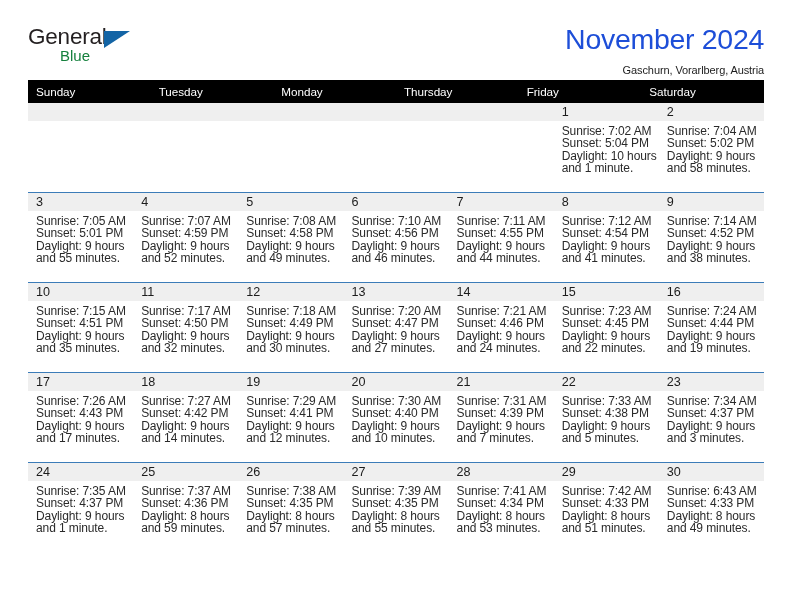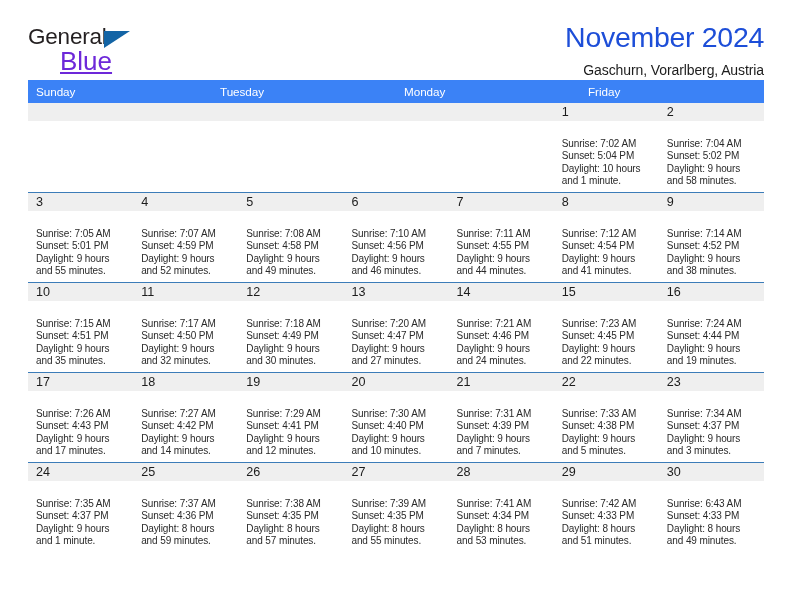--- a/index.html
+++ b/index.html
@@ -33,54 +33,53 @@
     line-height: 1;
   }
   .logo-general {
     font-size: 22.5px;
     color: #231f20;
     letter-spacing: -0.2px;
     display: block;
     height: 24px;
   }
   .logo-blue {
-    font-size: 26px;
-    color: #6d28d9;
+    font-size: 15px;
+    color: #15803d;
     display: block;
     margin-left: 32px;
     margin-top: -2px;
-    text-decoration: underline;
   }
   .logo-tri {
     position: absolute;
     left: 76px;
     top: 5px;
     width: 0;
     height: 0;
     border-left: 26px solid #1364a5;
     border-bottom: 17px solid transparent;
   }
   .titles { text-align: right; padding-top: 2px; }
   .cal-title {
     font-size: 28.5px;
     font-weight: normal;
     color: #1d4ed8;
     letter-spacing: -0.3px;
     line-height: 1.1;
   }
   .cal-sub {
-    font-size: 14px;
+    font-size: 11px;
     color: #1c1c1c;
     margin-top: 9px;
     letter-spacing: -0.1px;
   }
 
   
   .cal { width: 736px; margin-top: 4px; }
-  .dow-row { display: flex; background: #3b82f6; }
+  .dow-row { display: flex; background: #000000; }
   .dow {
     flex: 1 1 0;
     min-width: 0;
     color: #ffffff;
     font-size: 11.7px;
     padding: 5px 0 5px 8px;
     letter-spacing: -0.05px;
   }
   .week {
     display: flex;
@@ -97,25 +96,24 @@
     background: #efefef;
     height: 18px;
     padding-left: 8px;
     font-size: 12.6px;
     color: #1c1c1c;
     line-height: 18px;
   }
   .cell.empty .daynum-band { color: transparent; }
   .cell .info {
     padding: 4px 6px 0 8px;
-    font-size: 10px;
+    font-size: 12px;
     line-height: 12.3px;
     color: #2a2a2a;
     letter-spacing: -0.1px;
-    margin-top: 13px;
   }
   .info div { white-space: nowrap; }
 </style>
 </head>
 <body>
 
 <div class="page">
 
   <div class="top">
     <div class="logo">
@@ -127,21 +125,23 @@
       <div class="cal-title">November 2024</div>
       <div class="cal-sub">Gaschurn, Vorarlberg, Austria</div>
     </div>
   </div>
 
   <div class="cal">
     <div class="dow-row" id="dow-row">
         <div class="dow">Sunday</div>
         <div class="dow">Tuesday</div>
         <div class="dow">Monday</div>
+        <div class="dow">Thursday</div>
         <div class="dow">Friday</div>
+        <div class="dow">Saturday</div>
       </div>
     <div id="weeks-container">
         <div class="week first">
           <div class="cell empty">
             <div class="daynum-band"></div>
           </div>
           <div class="cell empty">
             <div class="daynum-band"></div>
           </div>
           <div class="cell empty">

